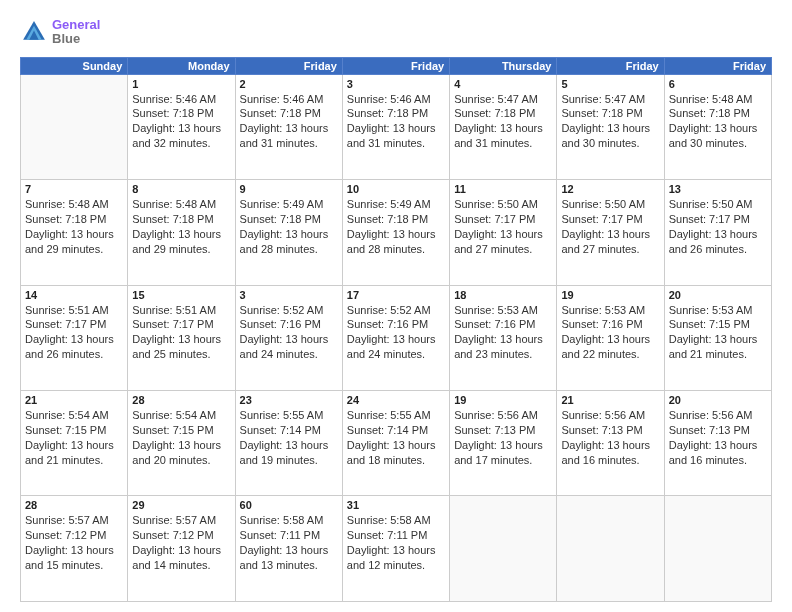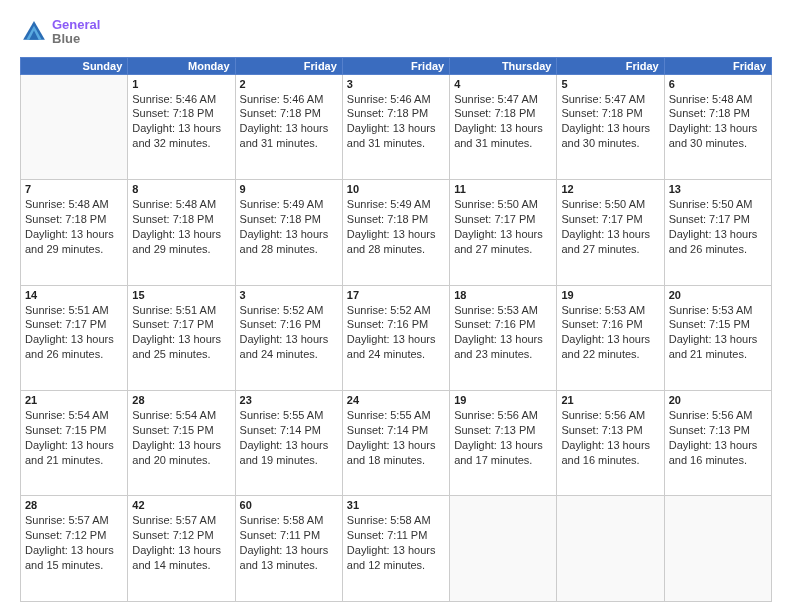--- a/index.html
+++ b/index.html
@@ -324,21 +324,21 @@
         </tr>
         <tr>
           <td>
             <span class="day-num">28</span>
             <div class="day-info" style="white-space: pre-line;">Sunrise: 5:57 AM
 Sunset: 7:12 PM
 Daylight: 13 hours
 and 15 minutes.</div>
           </td>
           <td>
-            <span class="day-num">42</span>
+            <span class="day-num">29</span>
             <div class="day-info" style="white-space: pre-line;">Sunrise: 5:57 AM
 Sunset: 7:12 PM
 Daylight: 13 hours
 and 14 minutes.</div>
           </td>
           <td>
             <span class="day-num">60</span>
             <div class="day-info" style="white-space: pre-line;">Sunrise: 5:58 AM
 Sunset: 7:11 PM
 Daylight: 13 hours

